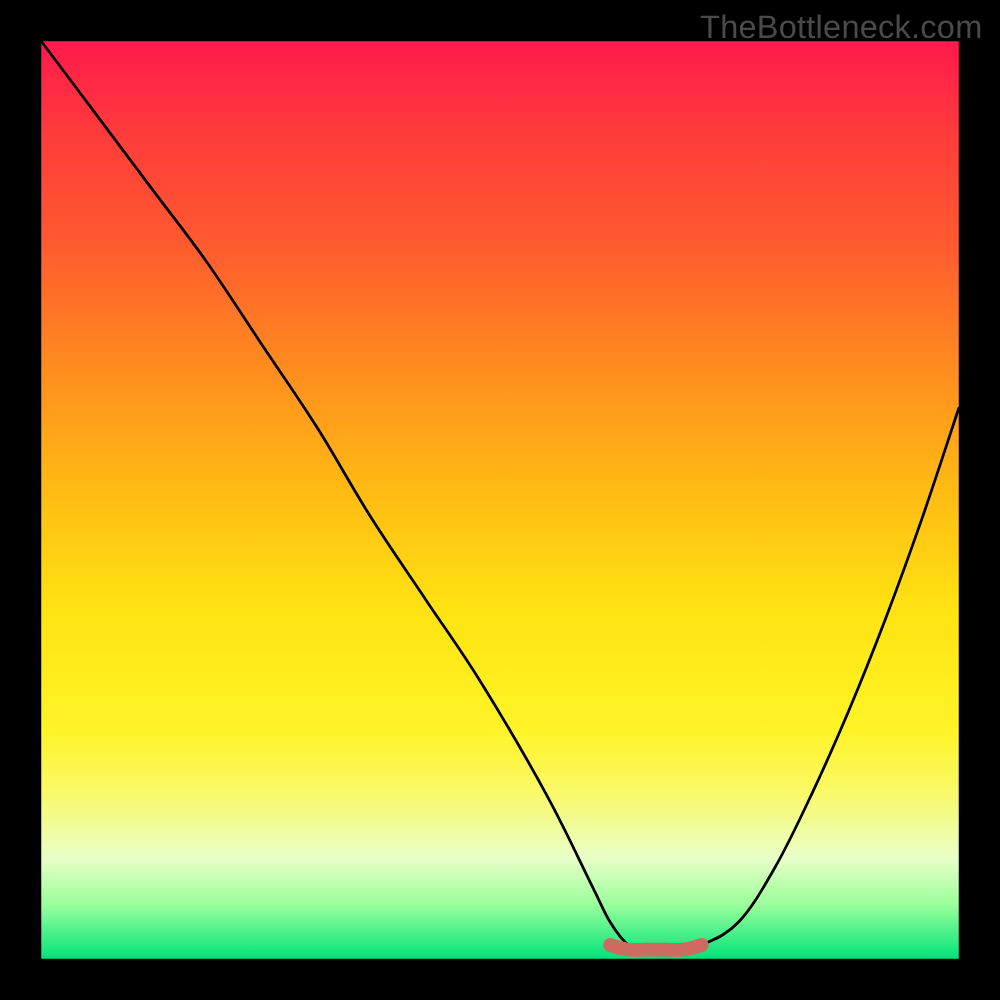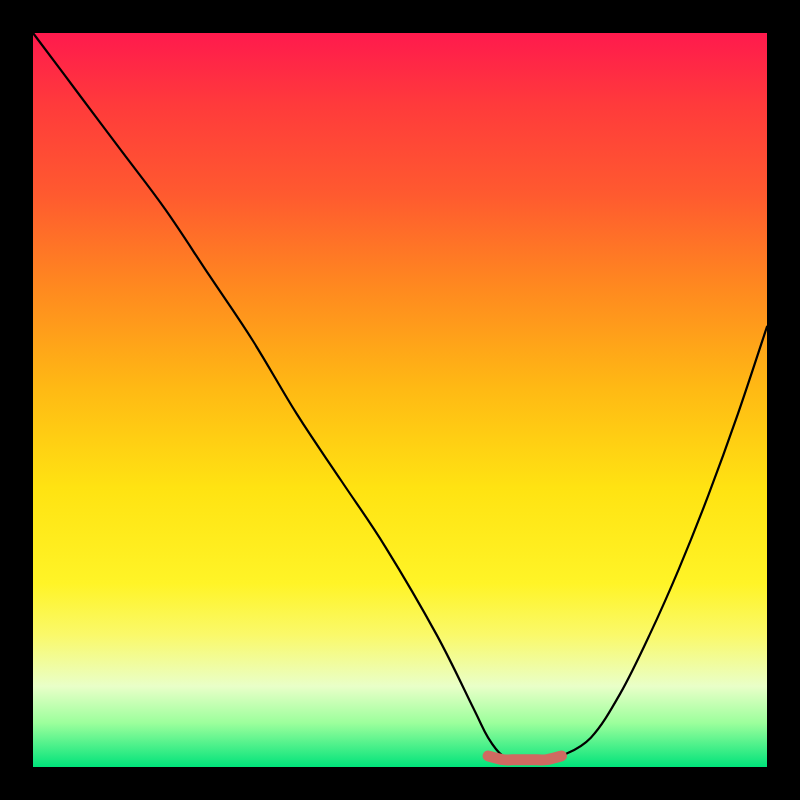--- a/index.html
+++ b/index.html
@@ -50,13 +50,14 @@
 </head>
 <body>
 
 <div class="frame">
   <div class="plot-area">
     <svg class="curve" viewBox="0 0 734 734">
       <path d="M 0.00 0.00 C 7.93 10.57, 28.19 37.58, 44.04 58.72 C 59.89 79.86, 72.23 96.30, 88.08 117.44 C 103.93 138.58, 116.27 153.70, 132.12 176.16 C 147.97 198.62, 160.31 218.44, 176.16 242.22 C 192.01 266.00, 204.35 283.18, 220.20 308.28 C 236.05 333.38, 248.39 356.58, 264.24 381.68 C 280.09 406.78, 292.43 423.96, 308.28 447.74 C 324.13 471.52, 335.14 486.05, 352.32 513.80 C 369.50 541.55, 387.85 572.81, 403.70 601.88 C 419.55 630.95, 431.15 656.78, 440.40 675.28 C 449.65 693.78, 449.80 696.05, 455.08 704.64 C 460.36 713.23, 464.48 719.03, 469.76 722.99 C 475.04 726.95, 479.16 726.00, 484.44 726.66 C 489.72 727.32, 493.84 726.66, 499.12 726.66 C 504.40 726.66, 508.52 727.32, 513.80 726.66 C 519.08 726.00, 520.55 726.95, 528.48 722.99 C 536.41 719.03, 547.27 715.87, 557.84 704.64 C 568.41 693.41, 576.63 679.10, 587.20 660.60 C 597.77 642.10, 605.99 624.34, 616.56 601.88 C 627.13 579.42, 635.35 560.92, 645.92 535.82 C 656.49 510.72, 664.71 490.17, 675.28 462.42 C 685.85 434.67, 694.07 412.07, 704.64 381.68 C 715.21 351.29, 728.72 309.45, 734.00 293.60" stroke="#000000" stroke-width="2.2" fill="none" stroke-linecap="round" stroke-linejoin="round"></path>
       <path d="M 455.08 722.99 C 457.72 723.65, 464.48 726.00, 469.76 726.66 C 475.04 727.32, 479.16 726.66, 484.44 726.66 C 489.72 726.66, 493.84 726.66, 499.12 726.66 C 504.40 726.66, 508.52 727.32, 513.80 726.66 C 519.08 726.00, 525.84 723.65, 528.48 722.99" stroke="#cf6a61" stroke-width="11" fill="none" stroke-linecap="round" stroke-linejoin="round"></path>
     </svg>
   </div>
+  <div class="watermark">TheBottleneck.com</div>
 </div>
 
 </body></html>

